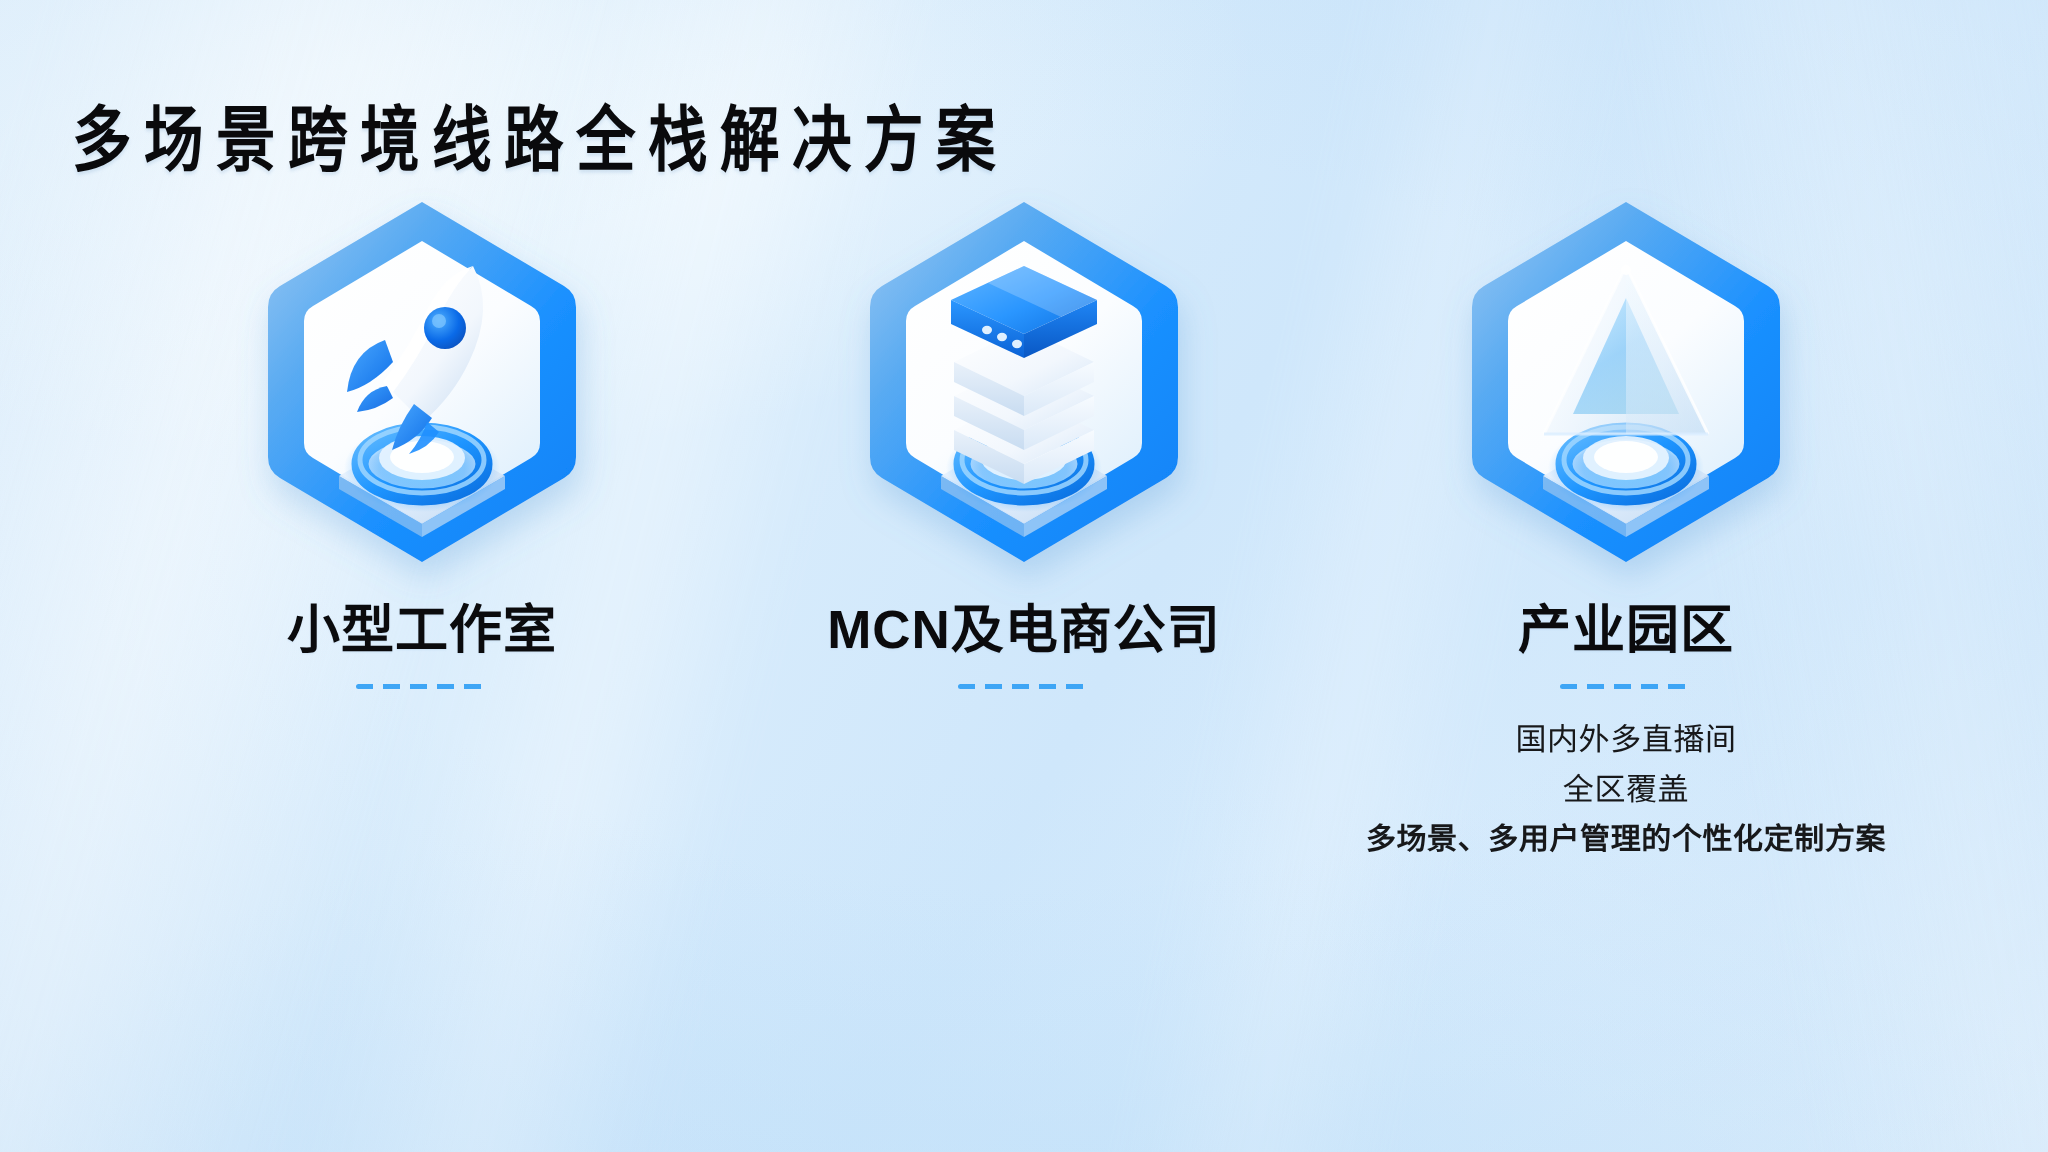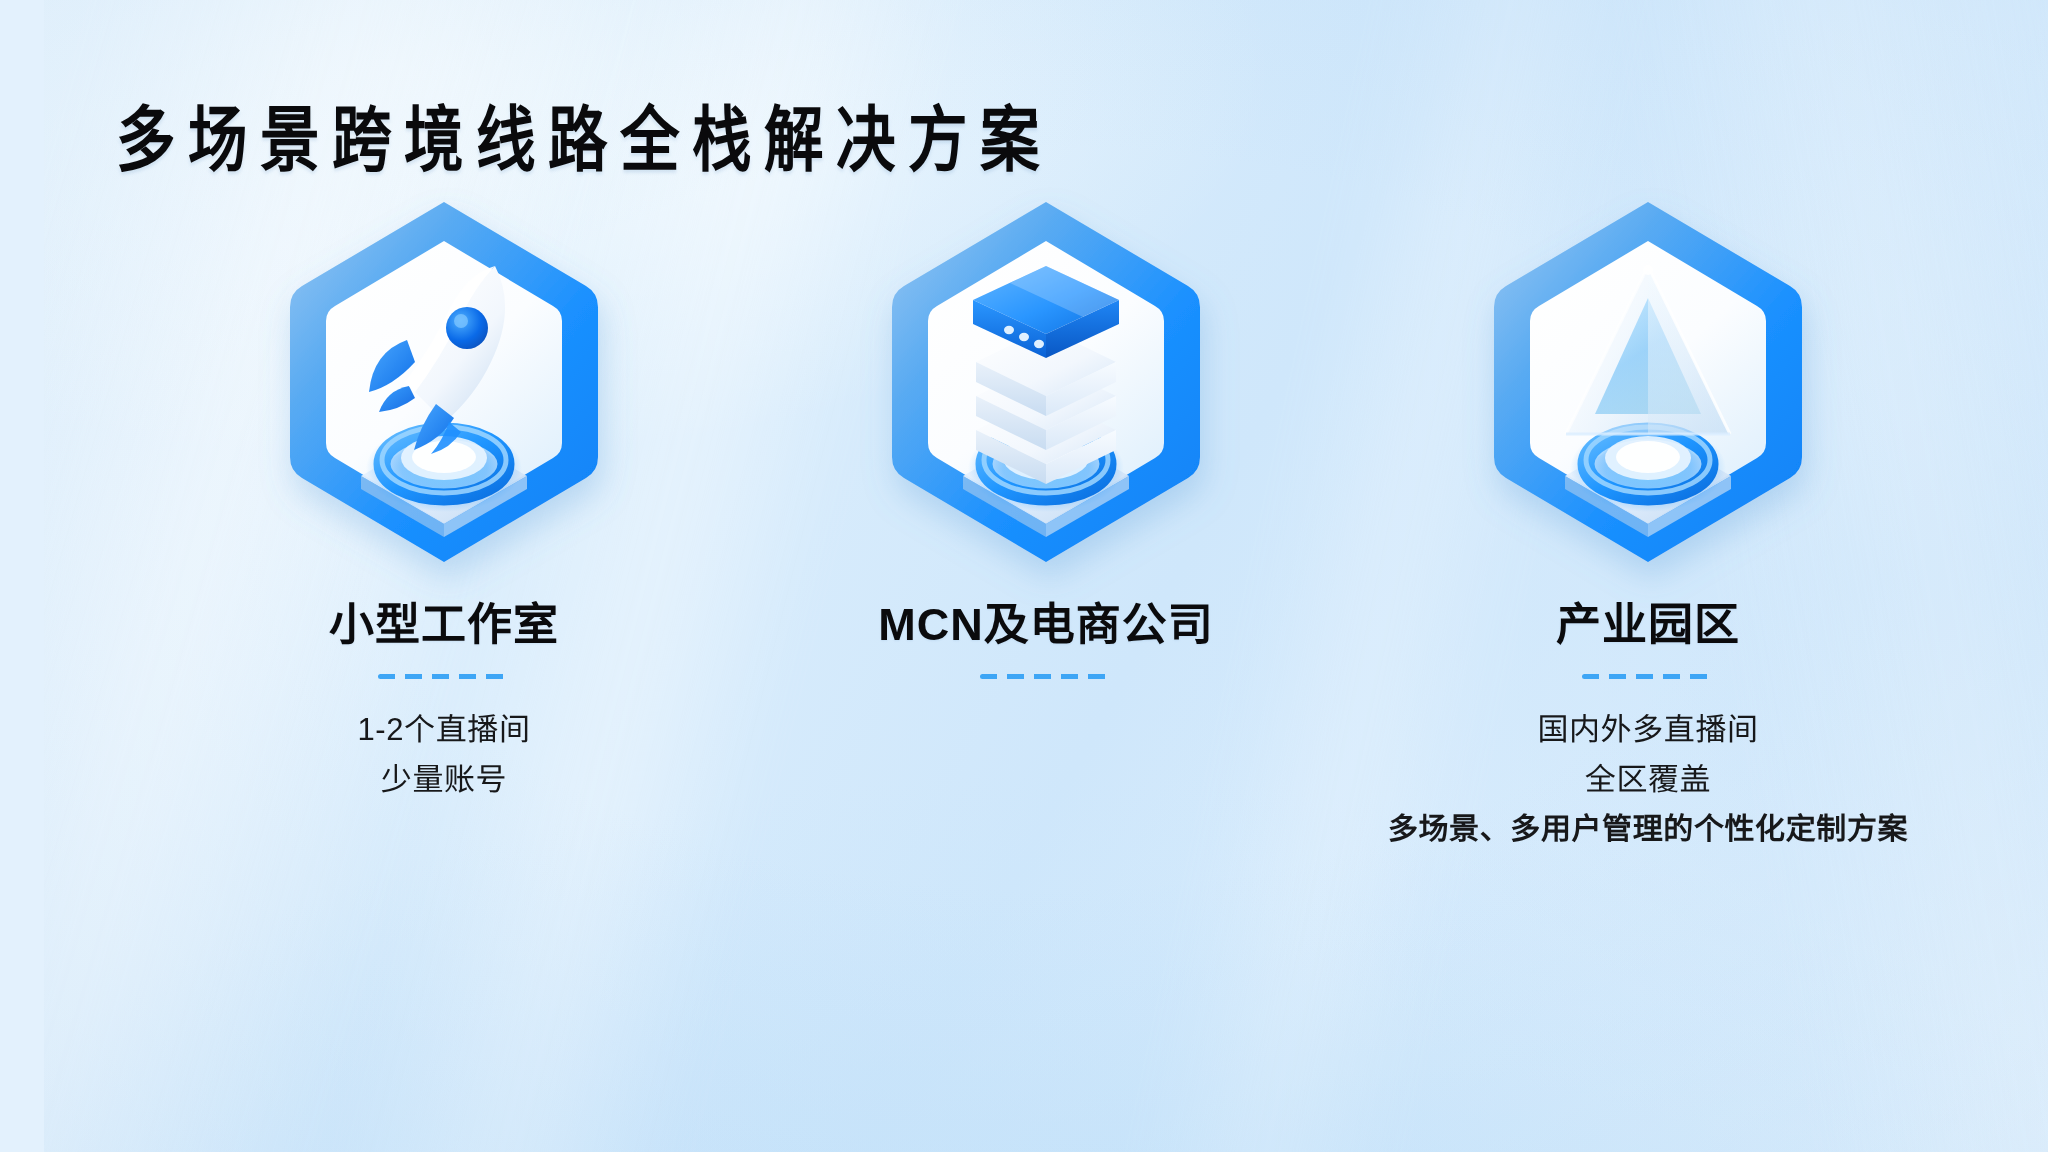--- a/index.html
+++ b/index.html
@@ -4,21 +4,21 @@
 <title>多场景跨境线路全栈解决方案</title>
 <style>
   html,body{margin:0;padding:0;}
   body{
     width:2048px;height:1152px;overflow:hidden;
     font-family:"Liberation Sans","DejaVu Sans",sans-serif;
     background:#e3f1fd;
     position:relative;
   }
   
-  #stage{position:absolute;inset:0;overflow:hidden;margin-left:44px;}
+  #stage{position:absolute;inset:0;overflow:hidden;}
   .bg-base{
     position:absolute;inset:0;
     background:
       radial-gradient(ellipse 70% 55% at 18% 6%,  #f3fafe 0%, rgba(243,250,254,0) 62%),
       radial-gradient(ellipse 60% 70% at 92% 50%, #cfe7fb 0%, rgba(207,231,251,0) 70%),
       radial-gradient(ellipse 80% 60% at 50% 108%, #cbe6fb 0%, rgba(203,230,251,0) 68%),
       linear-gradient(118deg,#e9f4fd 0%,#daedfc 32%,#cfe7fb 55%,#dceefd 78%,#e8f4fe 100%);
   }
   .streak{position:absolute;filter:blur(26px);opacity:.55;}
   .streak.s1{left:-6%;top:-30%;width:26%;height:170%;transform:rotate(16deg);
@@ -52,21 +52,21 @@
   .card{width:478px;display:flex;flex-direction:column;align-items:center;}
 
   
   .hex-wrap{position:relative;width:326px;height:372px;}
   .hex-svg{position:absolute;left:0;top:0;width:326px;height:372px;overflow:visible;}
   .hex-art{position:absolute;left:0;top:0;width:326px;height:372px;overflow:visible;pointer-events:none;}
 
   
   .card-title{
     margin-top:30px;
-    font-size:45px;font-weight:800;color:#0b0b0d;
+    font-size:53px;font-weight:800;color:#0b0b0d;
     letter-spacing:1px;line-height:1.2;white-space:nowrap;
     text-shadow:0 1px 2px rgba(130,170,210,.2);
   }
   .divider{
     margin-top:22px;height:5px;width:132px;
     background-image:repeating-linear-gradient(90deg,#36a2f5 0 17px,rgba(255,255,255,0) 17px 27px);
     border-radius:3px;opacity:.95;
   }
   .card-body{margin-top:26px;text-align:center;}
   .card-body .line{
@@ -175,24 +175,20 @@
             <circle cx="180" cy="131" r="7" fill="#7fc5ff" opacity="0.75"></circle>
 
             <path fill="url(#r_fin2)" d="M155 214 q-16 22 -22 46 q26 -10 40 -32 Z"></path>
             <path fill="#1f8fff" d="M168 232 q-6 18 -18 32 q20 -6 30 -22 Z" opacity="0.9"></path>
           </g>
         </svg>
       </div>
 
       <div class="card-title">小型工作室</div>
       <div class="divider"></div>
-      <div class="card-body">
-        <div class="line">1-2个直播间</div>
-        <div class="line">少量账号</div>
-      </div>
     </div>
 
     <div class="card">
       <div class="hex-wrap">
         <svg class="hex-svg" viewBox="0 0 326 372">
           <defs>
             <linearGradient id="hxb2" x1="0" y1="0" x2="1" y2="1">
               <stop offset="0%" stop-color="#9cc9f2"></stop>
               <stop offset="28%" stop-color="#5aabf2"></stop>
               <stop offset="62%" stop-color="#1a90ff"></stop>

